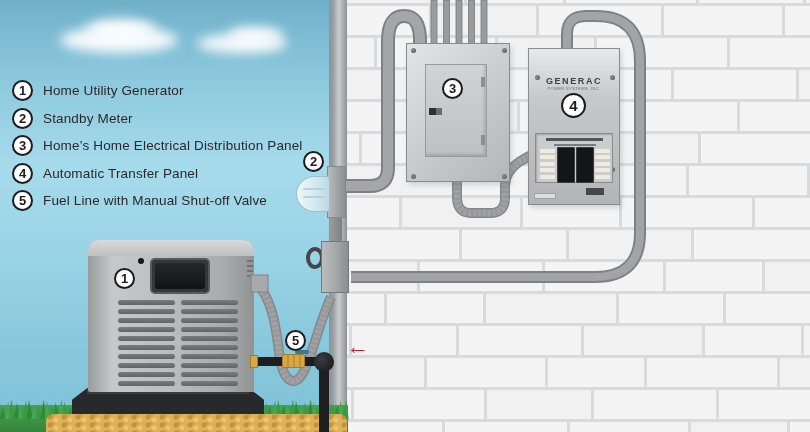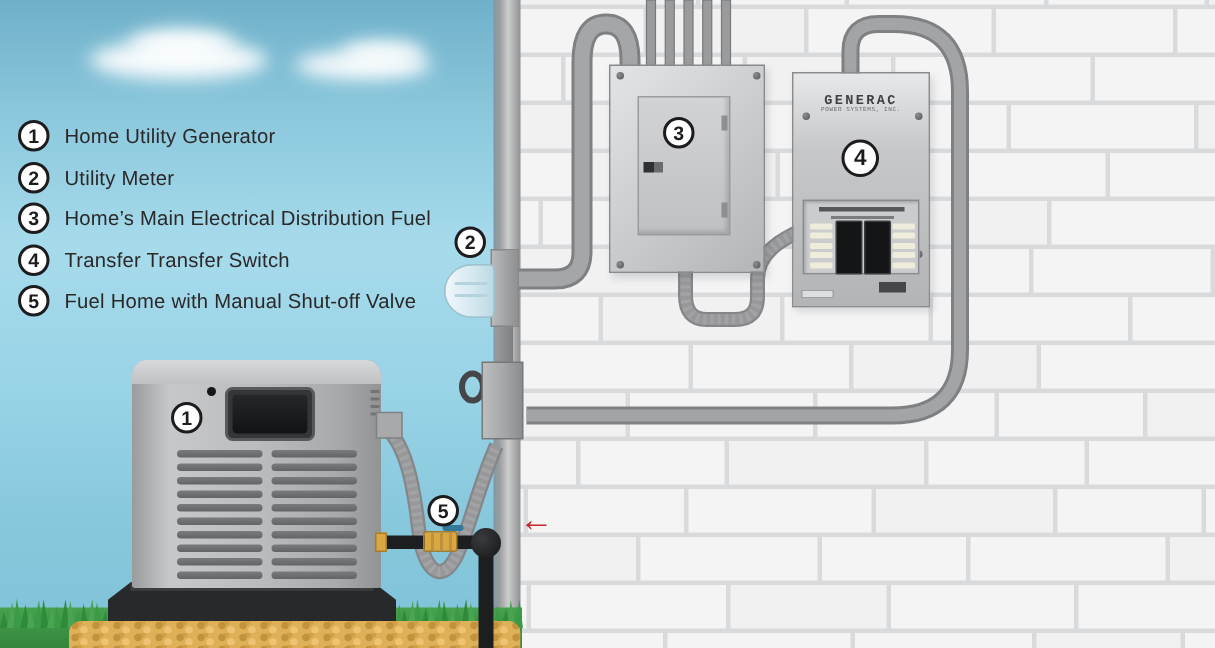--- a/index.html
+++ b/index.html
@@ -41,21 +41,21 @@
   .panel{left:406px;top:43px;width:104px;height:139px;z-index:9;border:1px solid #898a8c;box-sizing:border-box;
          background:linear-gradient(135deg,#e3e4e6 0%,#c9cacc 55%,#b4b5b7 100%);box-shadow:2px 3px 5px rgba(60,70,80,.18);}
   .panel-door{position:absolute;left:18px;top:20px;width:62px;height:93px;border:1px solid #9a9b9d;box-sizing:border-box;
          background:linear-gradient(180deg,#d2d3d5,#bfc0c2);box-shadow:inset -2px -2px 3px rgba(0,0,0,.14);}
   .screw{position:absolute;width:5px;height:5px;border-radius:50%;background:radial-gradient(circle at 35% 35%,#8d8e92,#515256);}
   .hinge{position:absolute;width:4px;height:10px;background:#8e8f92;}
   .latch{position:absolute;width:13px;height:7px;background:linear-gradient(90deg,#2f3032 55%,#6a6b6d 55%);}
 
   .switch{left:528px;top:48px;width:92px;height:157px;z-index:9;border:1px solid #8a8b8d;box-sizing:border-box;
           background:linear-gradient(180deg,#e7e8ea 0%,#c7c8ca 32%,#b3b4b6 100%);box-shadow:2px 3px 5px rgba(60,70,80,.18);}
-  .brand{position:absolute;left:0;top:14px;width:100%;text-align:center;color:#3f4042;font-family:Liberation Mono, monospace;}
+  .brand{position:absolute;left:0;top:28px;width:100%;text-align:center;color:#3f4042;}
   .brand .nm{font-size:9px;font-weight:bold;letter-spacing:1.6px;line-height:9px;}
   .brand .sub{font-size:4px;letter-spacing:.4px;line-height:5px;color:#6a6b6d;}
   .inset{position:absolute;left:6px;top:84px;width:78px;height:50px;background:#cbccce;border:1px solid #8a8b8d;box-sizing:border-box;
          box-shadow:inset 1px 1px 2px rgba(0,0,0,.2);}
   .inset-label{position:absolute;left:10px;top:4px;width:57px;height:3px;background:#55565a;}
   .inset-ticks{position:absolute;left:18px;top:10px;width:42px;height:2px;background:#7b7c7e;}
   .slot-col{position:absolute;top:15px;width:15px;}
   .breaker{position:absolute;top:13px;width:16px;height:34px;background:#141517;border:1px solid #3c3d3f;border-radius:1px;}
   .label-dark{position:absolute;left:57px;top:139px;width:18px;height:7px;background:#46474b;}
   .label-light{position:absolute;left:5px;top:144px;width:22px;height:6px;background:#dcdddf;border:1px solid #9fa0a2;box-sizing:border-box;}
@@ -419,29 +419,29 @@
   <div class="abs callout" style="left:561px;top:93px;width:25px;height:25px;font-size:15px;">4</div>
   <div class="abs callout" style="left:285px;top:330px;">5</div>
 
   <div class="abs legend">
     <div class="legend-row">
       <div class="badge">1</div>
       <div class="legend-label">Home Utility Generator</div>
     </div>
     <div class="legend-row">
       <div class="badge">2</div>
-      <div class="legend-label">Utility Meter</div>
+      <div class="legend-label">Standby Meter</div>
     </div>
     <div class="legend-row">
       <div class="badge">3</div>
-      <div class="legend-label">Home’s Main Electrical Distribution Fuel</div>
+      <div class="legend-label">Home’s Home Electrical Distribution Panel</div>
     </div>
     <div class="legend-row">
       <div class="badge">4</div>
-      <div class="legend-label">Transfer Transfer Switch</div>
+      <div class="legend-label">Automatic Transfer Panel</div>
     </div>
     <div class="legend-row">
       <div class="badge">5</div>
-      <div class="legend-label">Fuel Home with Manual Shut-off Valve</div>
+      <div class="legend-label">Fuel Line with Manual Shut-off Valve</div>
     </div>
   </div>
 
 </div>
 
 </body></html>

